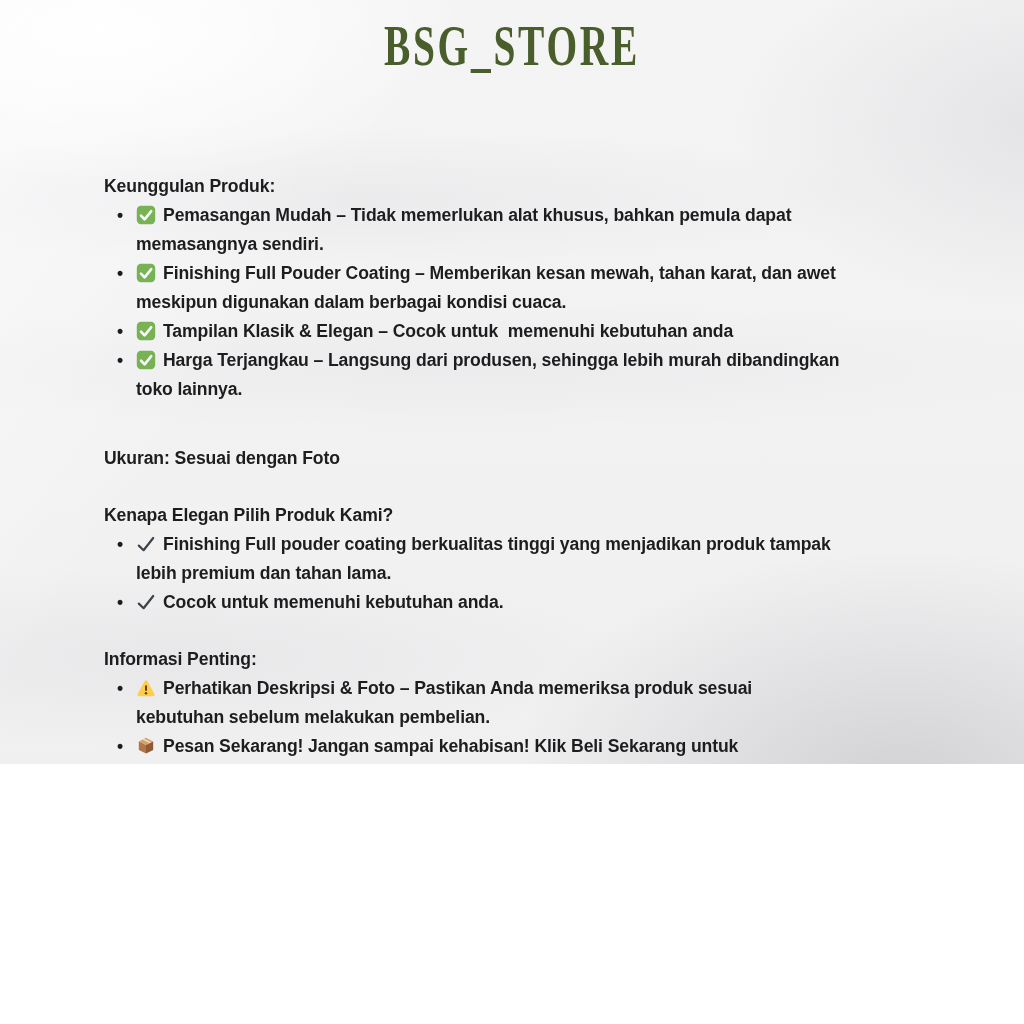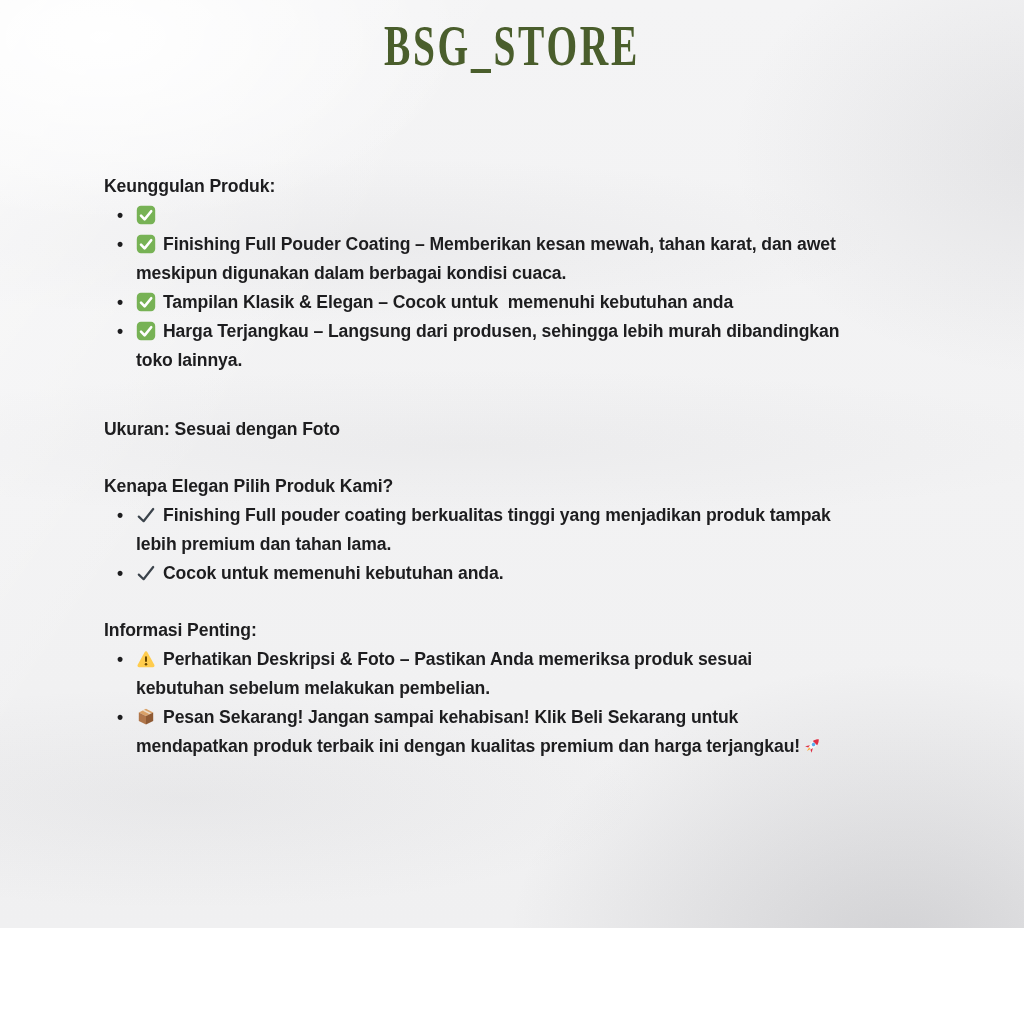--- a/index.html
+++ b/index.html
@@ -1,19 +1,19 @@
 <!DOCTYPE html>
 <html><head>
 <meta charset="utf-8">
 <style>
   html, body { margin: 0; padding: 0; }
   .canvas {
     position: relative;
     width: 1024px;
-    height: 928px;
+    height: 764px;
     overflow: hidden;
     background: #c4b5fd;
     font-family: "Liberation Sans", sans-serif;
   }
   .bg {
     position: absolute;
     inset: 0;
     background:
       radial-gradient(55% 45% at 88% 103%, rgba(100,100,108,0.22) 0%, rgba(100,100,108,0) 70%),
       radial-gradient(45% 35% at 103% 16%, rgba(120,120,128,0.13) 0%, rgba(120,120,128,0) 70%),
@@ -99,21 +99,22 @@
   <h1 class="brand">BSG_STORE</h1>
 
   <div class="content">
 
     <h2>Keunggulan Produk:</h2>
     <ul>
       <li>
         <span class="ico"><svg viewBox="0 0 20 20">
               <rect x="0.8" y="0.8" width="18.4" height="18.4" rx="4.2" fill="#77b255"></rect>
               <path d="M5 10.6l3.6 3.8L15.2 6.2" fill="none" stroke="#fff" stroke-width="2.6" stroke-linecap="round" stroke-linejoin="round"></path>
-            </svg></span>
+            </svg></span><span class="t">Pemasangan Mudah – Tidak memerlukan alat khusus, bahkan pemula dapat
+memasangnya sendiri.</span>
       </li>
       <li>
         <span class="ico"><svg viewBox="0 0 20 20">
               <rect x="0.8" y="0.8" width="18.4" height="18.4" rx="4.2" fill="#77b255"></rect>
               <path d="M5 10.6l3.6 3.8L15.2 6.2" fill="none" stroke="#fff" stroke-width="2.6" stroke-linecap="round" stroke-linejoin="round"></path>
             </svg></span><span class="t">Finishing Full Pouder Coating – Memberikan kesan mewah, tahan karat, dan awet
 meskipun digunakan dalam berbagai kondisi cuaca.</span>
       </li>
       <li>
         <span class="ico"><svg viewBox="0 0 20 20">

